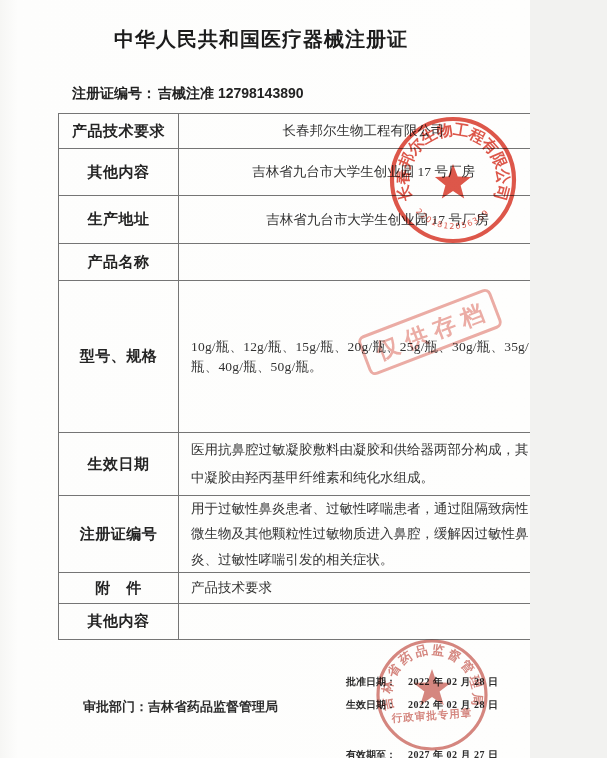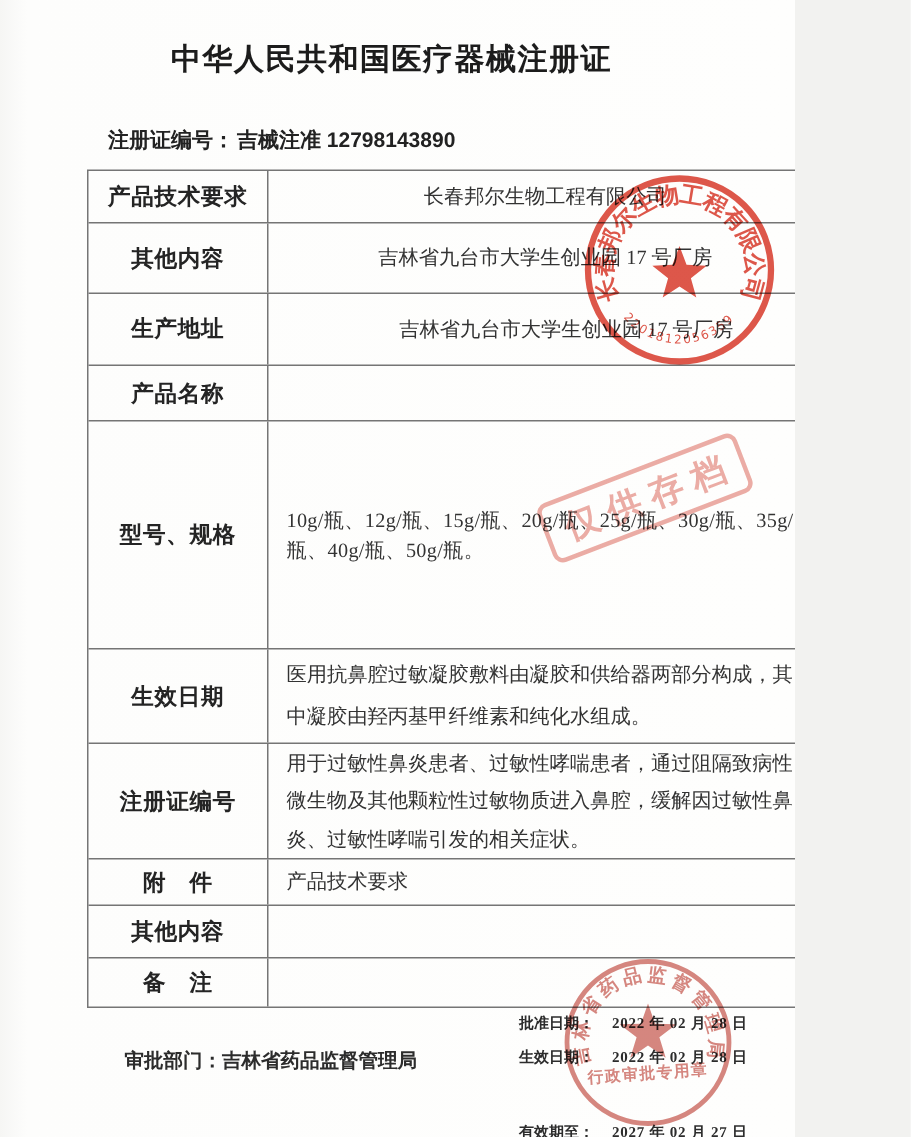--- a/index.html
+++ b/index.html
@@ -110,24 +110,20 @@
       <div class="tvalue">用于过敏性鼻炎患者、过敏性哮喘患者，通过阻隔致病性微生物及其他颗粒性过敏物质进入鼻腔，缓解因过敏性鼻炎、过敏性哮喘引发的相关症状。</div>
     </div>
     <div class="trow r7">
       <div class="tlabel">附　件</div>
       <div class="tvalue">产品技术要求</div>
     </div>
     <div class="trow r8">
       <div class="tlabel">其他内容</div>
       <div class="tvalue"></div>
     </div>
-    <div class="trow r9">
-      <div class="tlabel">备　注</div>
-      <div class="tvalue"></div>
-    </div>
   </div>
 
   <div class="dept-line">
     <span>审批部门：</span><span>吉林省药品监督管理局</span>
   </div>
 
   <div class="date-line dl0">
     <span>批准日期：</span><span class="dval">2022 年 02 月 28 日</span>
   </div>
   <div class="date-line dl1">

